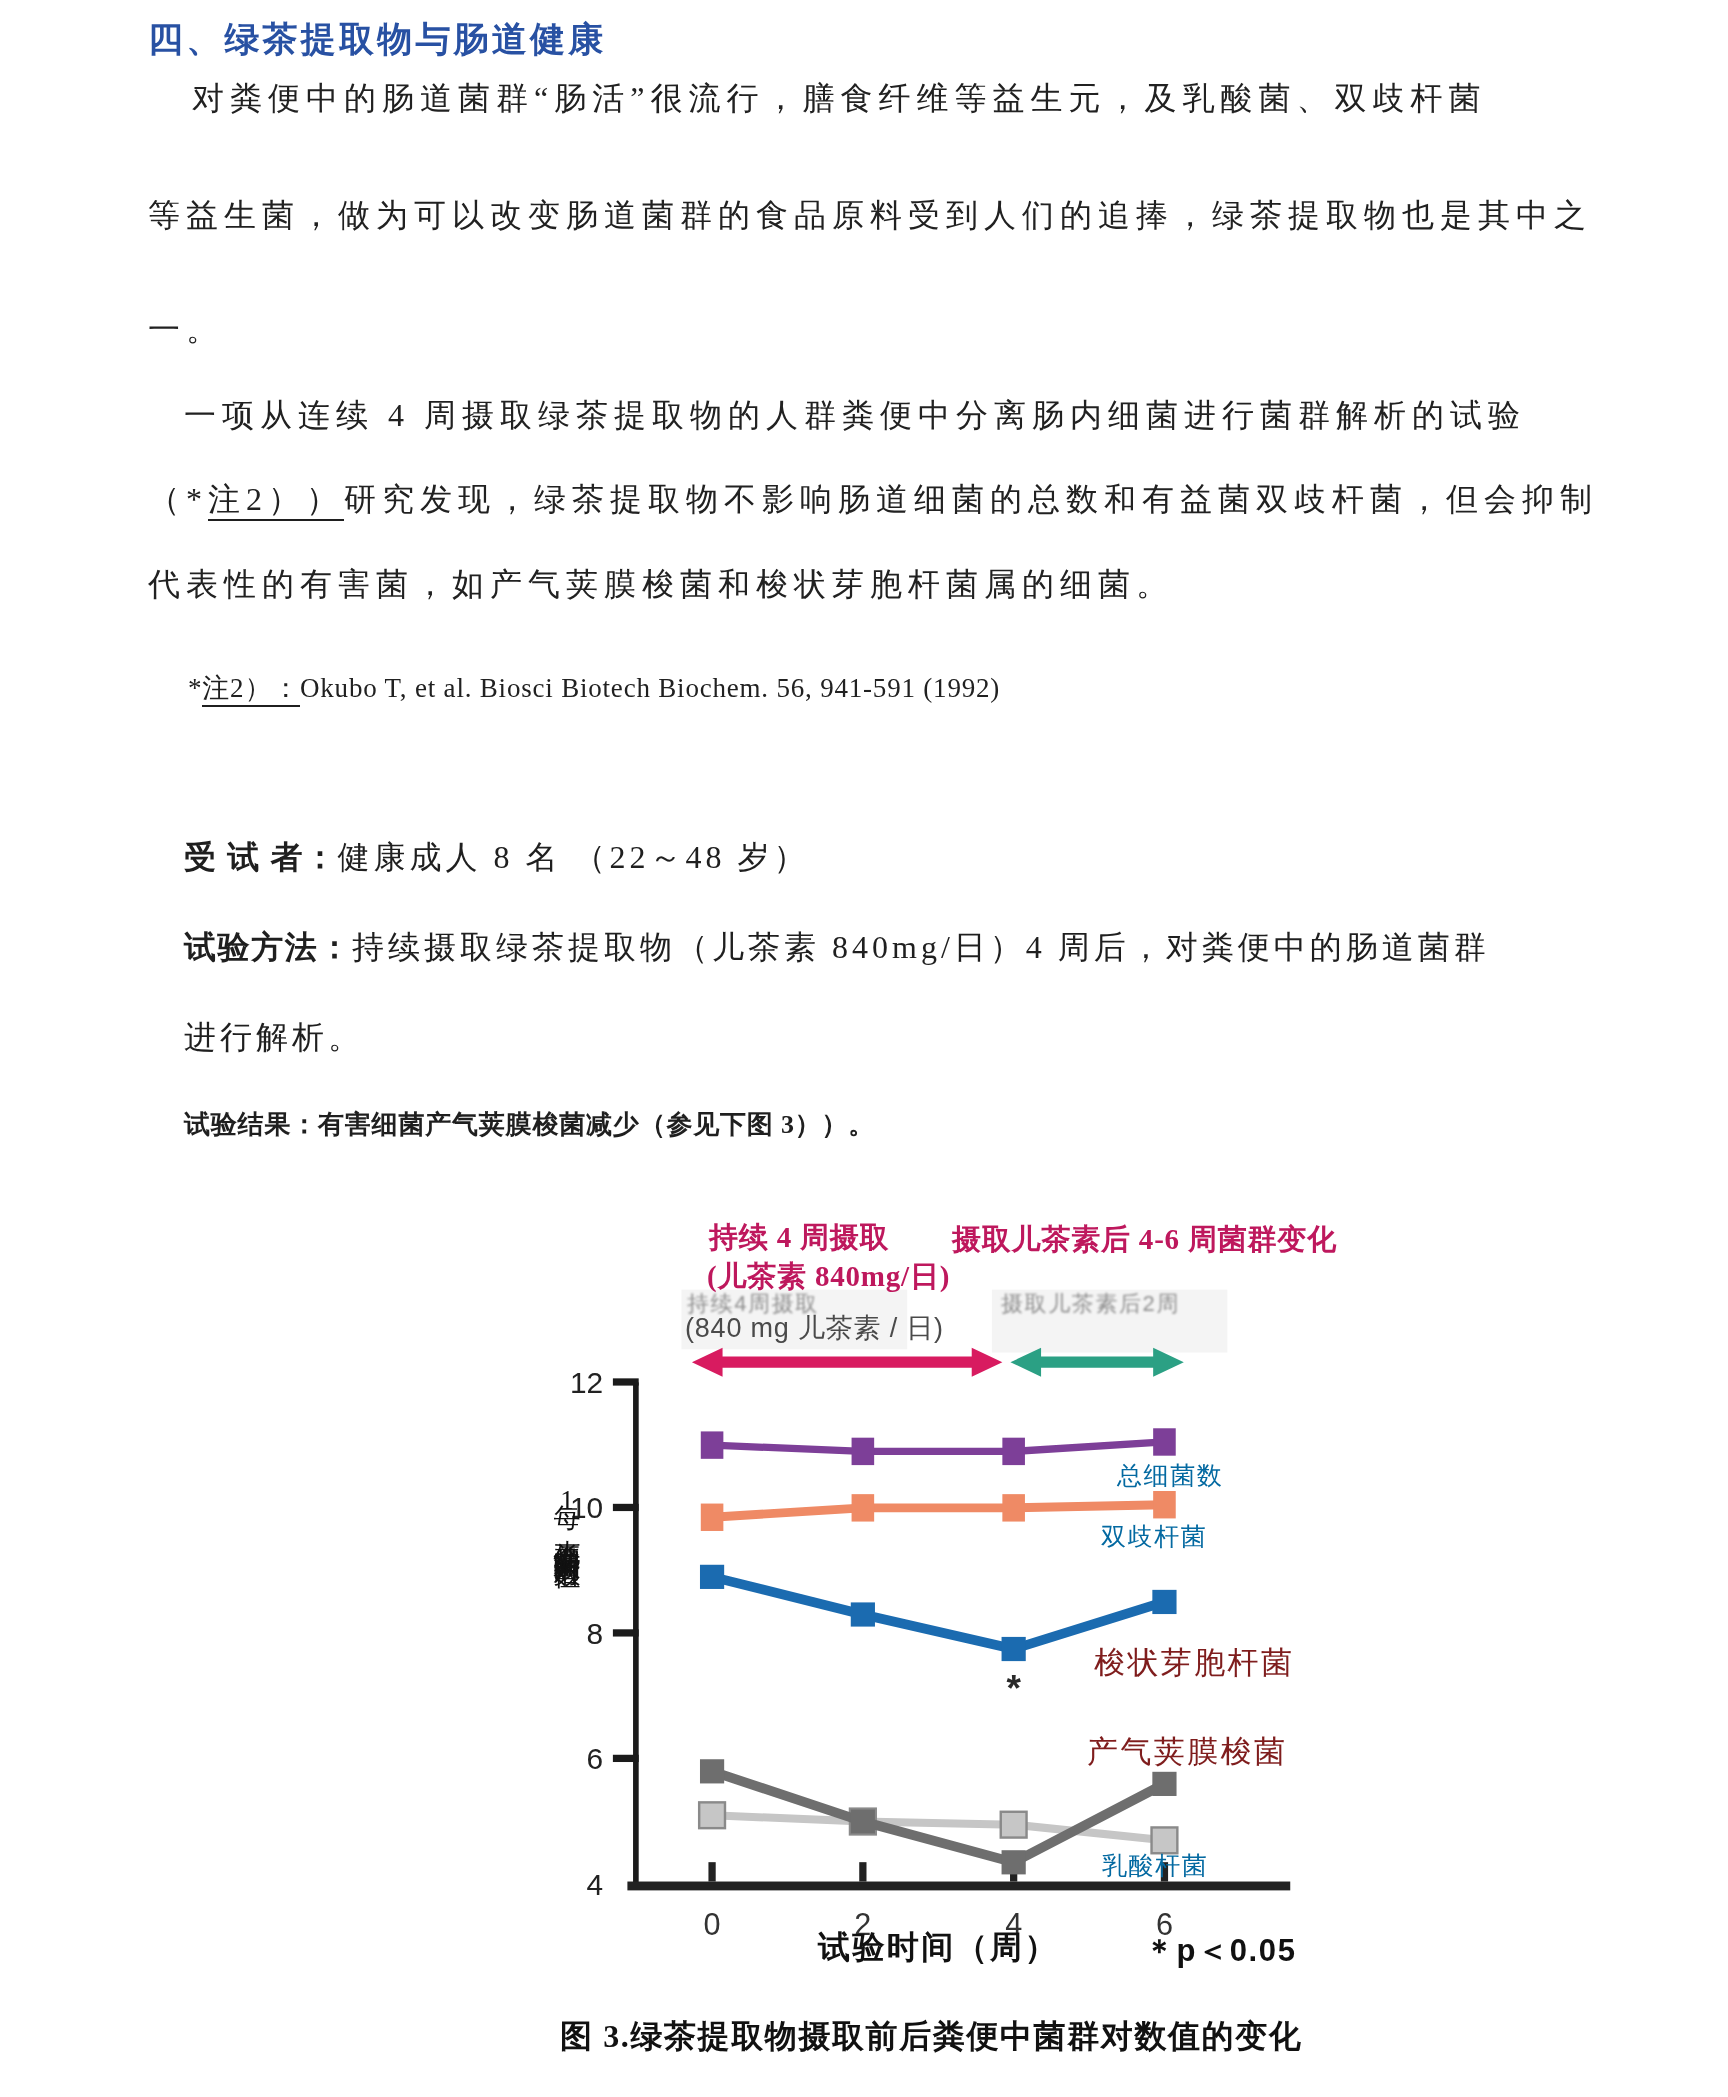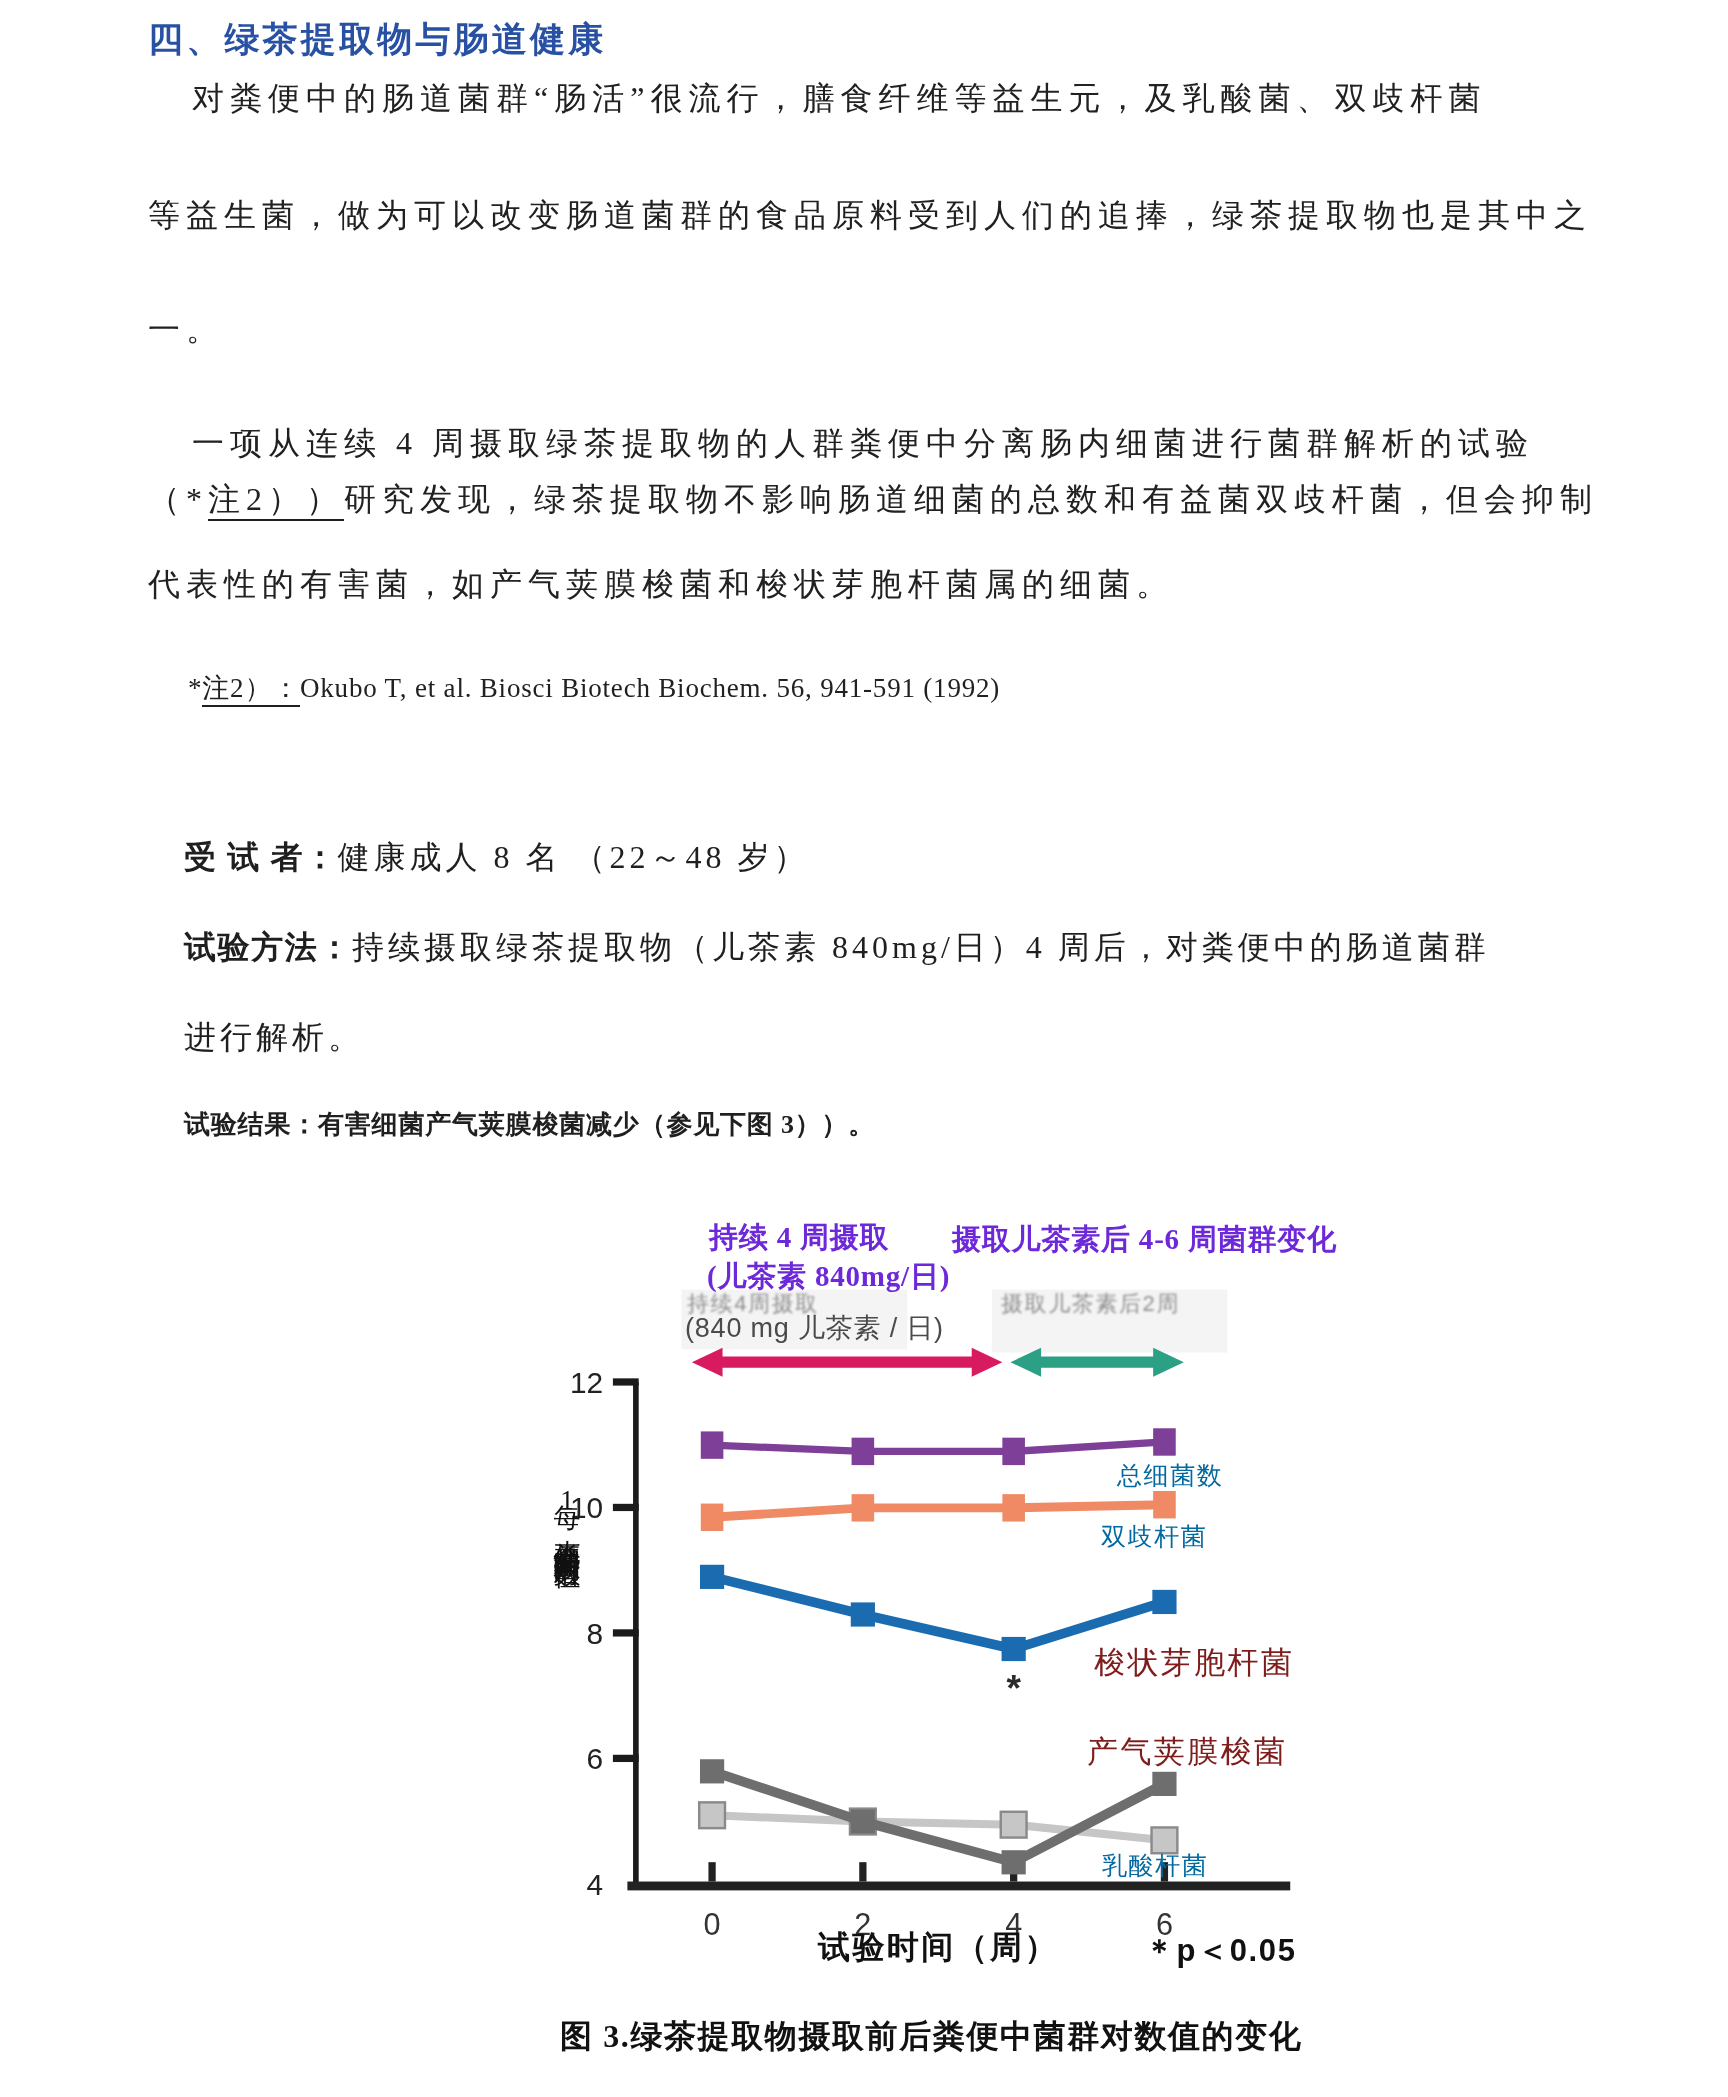--- a/index.html
+++ b/index.html
@@ -9,41 +9,41 @@
     font-family:"Liberation Serif","DejaVu Serif",serif; color:#1f1f1f;
   }
   .abs { position:absolute; white-space:nowrap; }
   .heading { font-size:35px; font-weight:bold; color:#2851a3; letter-spacing:3.2px; }
   .body-line { font-size:32px; letter-spacing:6px; color:#212121; }
   .note-line { font-size:27px; letter-spacing:0.8px; color:#212121; }
   .u { border-bottom:2.4px solid #1f1f1f; padding-bottom:1.6px; }
   .study-label { font-weight:bold; font-size:32px; letter-spacing:1.6px; }
   .study-text { font-size:32px; letter-spacing:4px; }
   .result-line { font-weight:bold; font-size:26px; letter-spacing:0.8px; }
-  .fig-bold { font-weight:bold; font-size:29px; letter-spacing:0.8px; color:#6d28d9; }
+  .fig-bold { font-weight:bold; font-size:29px; letter-spacing:0.8px; color:#be185d; }
   .fig-blur-sm { font-size:22px; color:#8f8f8f; filter:blur(1.2px); letter-spacing:1.6px; font-family:"Liberation Sans",sans-serif; }
   .fig-blur-lg { font-size:27px; color:#4a4a4a; filter:blur(0.6px); letter-spacing:0.8px; font-family:"Liberation Sans",sans-serif; }
   .chart-ann-gray { font-size:25px; color:#0369a1; filter:blur(0.3px); letter-spacing:1.6px; font-family:Liberation Mono, monospace; }
   .chart-ann-blue { font-size:31px; color:#7f1d1d; letter-spacing:2.4px; }
   .ylabel-vert { writing-mode:vertical-rl; text-orientation:upright; font-size:27px; letter-spacing:2.4px; color:#111; font-weight:500; }
   .xlabel { font-weight:bold; font-size:32px; letter-spacing:2.4px; color:#111; }
   .sig { font-size:31px; font-weight:600; font-family:"Liberation Sans",sans-serif; color:#111; letter-spacing:1.6px; }
   .caption { font-weight:bold; font-size:32px; letter-spacing:1.6px; color:#111; }
   svg { display:block; }
 </style>
 </head>
 <body>
 
 <div class="abs heading" style="left:148px; top:16px;">四、绿茶提取物与肠道健康</div>
 
 <div class="abs body-line" style="left:192px; top:77px;">对粪便中的肠道菌群“肠活”很流行，膳食纤维等益生元，及乳酸菌、双歧杆菌</div>
 <div class="abs body-line" style="left:148px; top:194px;">等益生菌，做为可以改变肠道菌群的食品原料受到人们的追捧，绿茶提取物也是其中之</div>
 <div class="abs body-line" style="left:148px; top:308px;">一。</div>
 
-<div class="abs body-line" style="left:192px; top:394px;margin-top:28px;">一项从连续 4 周摄取绿茶提取物的人群粪便中分离肠内细菌进行菌群解析的试验</div>
+<div class="abs body-line" style="left:184px; top:394px;">一项从连续 4 周摄取绿茶提取物的人群粪便中分离肠内细菌进行菌群解析的试验</div>
 <div class="abs body-line" style="left:148px; top:478px;"><span>（*</span><span class="u">注2））</span><span>研究发现，绿茶提取物不影响肠道细菌的总数和有益菌双歧杆菌，但会抑制</span></div>
 <div class="abs body-line" style="left:148px; top:563px;">代表性的有害菌，如产气荚膜梭菌和梭状芽胞杆菌属的细菌。</div>
 
 <div class="abs note-line" style="left:188px; top:670px;"><span>*</span><span class="u">注2）：</span><span>Okubo T, et al. Biosci Biotech Biochem. 56, 941-591 (1992)</span></div>
 
 <div class="abs" style="left:184px; top:836px;"><span class="study-label">受 试 者：</span><span class="study-text">健康成人 8 名 （22～48 岁）</span></div>
 <div class="abs" style="left:184px; top:926px;"><span class="study-label">试验方法：</span><span class="study-text">持续摄取绿茶提取物（儿茶素 840mg/日）4 周后，对粪便中的肠道菌群</span></div>
 <div class="abs study-text" style="left:184px; top:1016px;">进行解析。</div>
 <div class="abs result-line" style="left:184px; top:1107px;">试验结果：有害细菌产气荚膜梭菌减少（参见下图 3））。</div>
 

